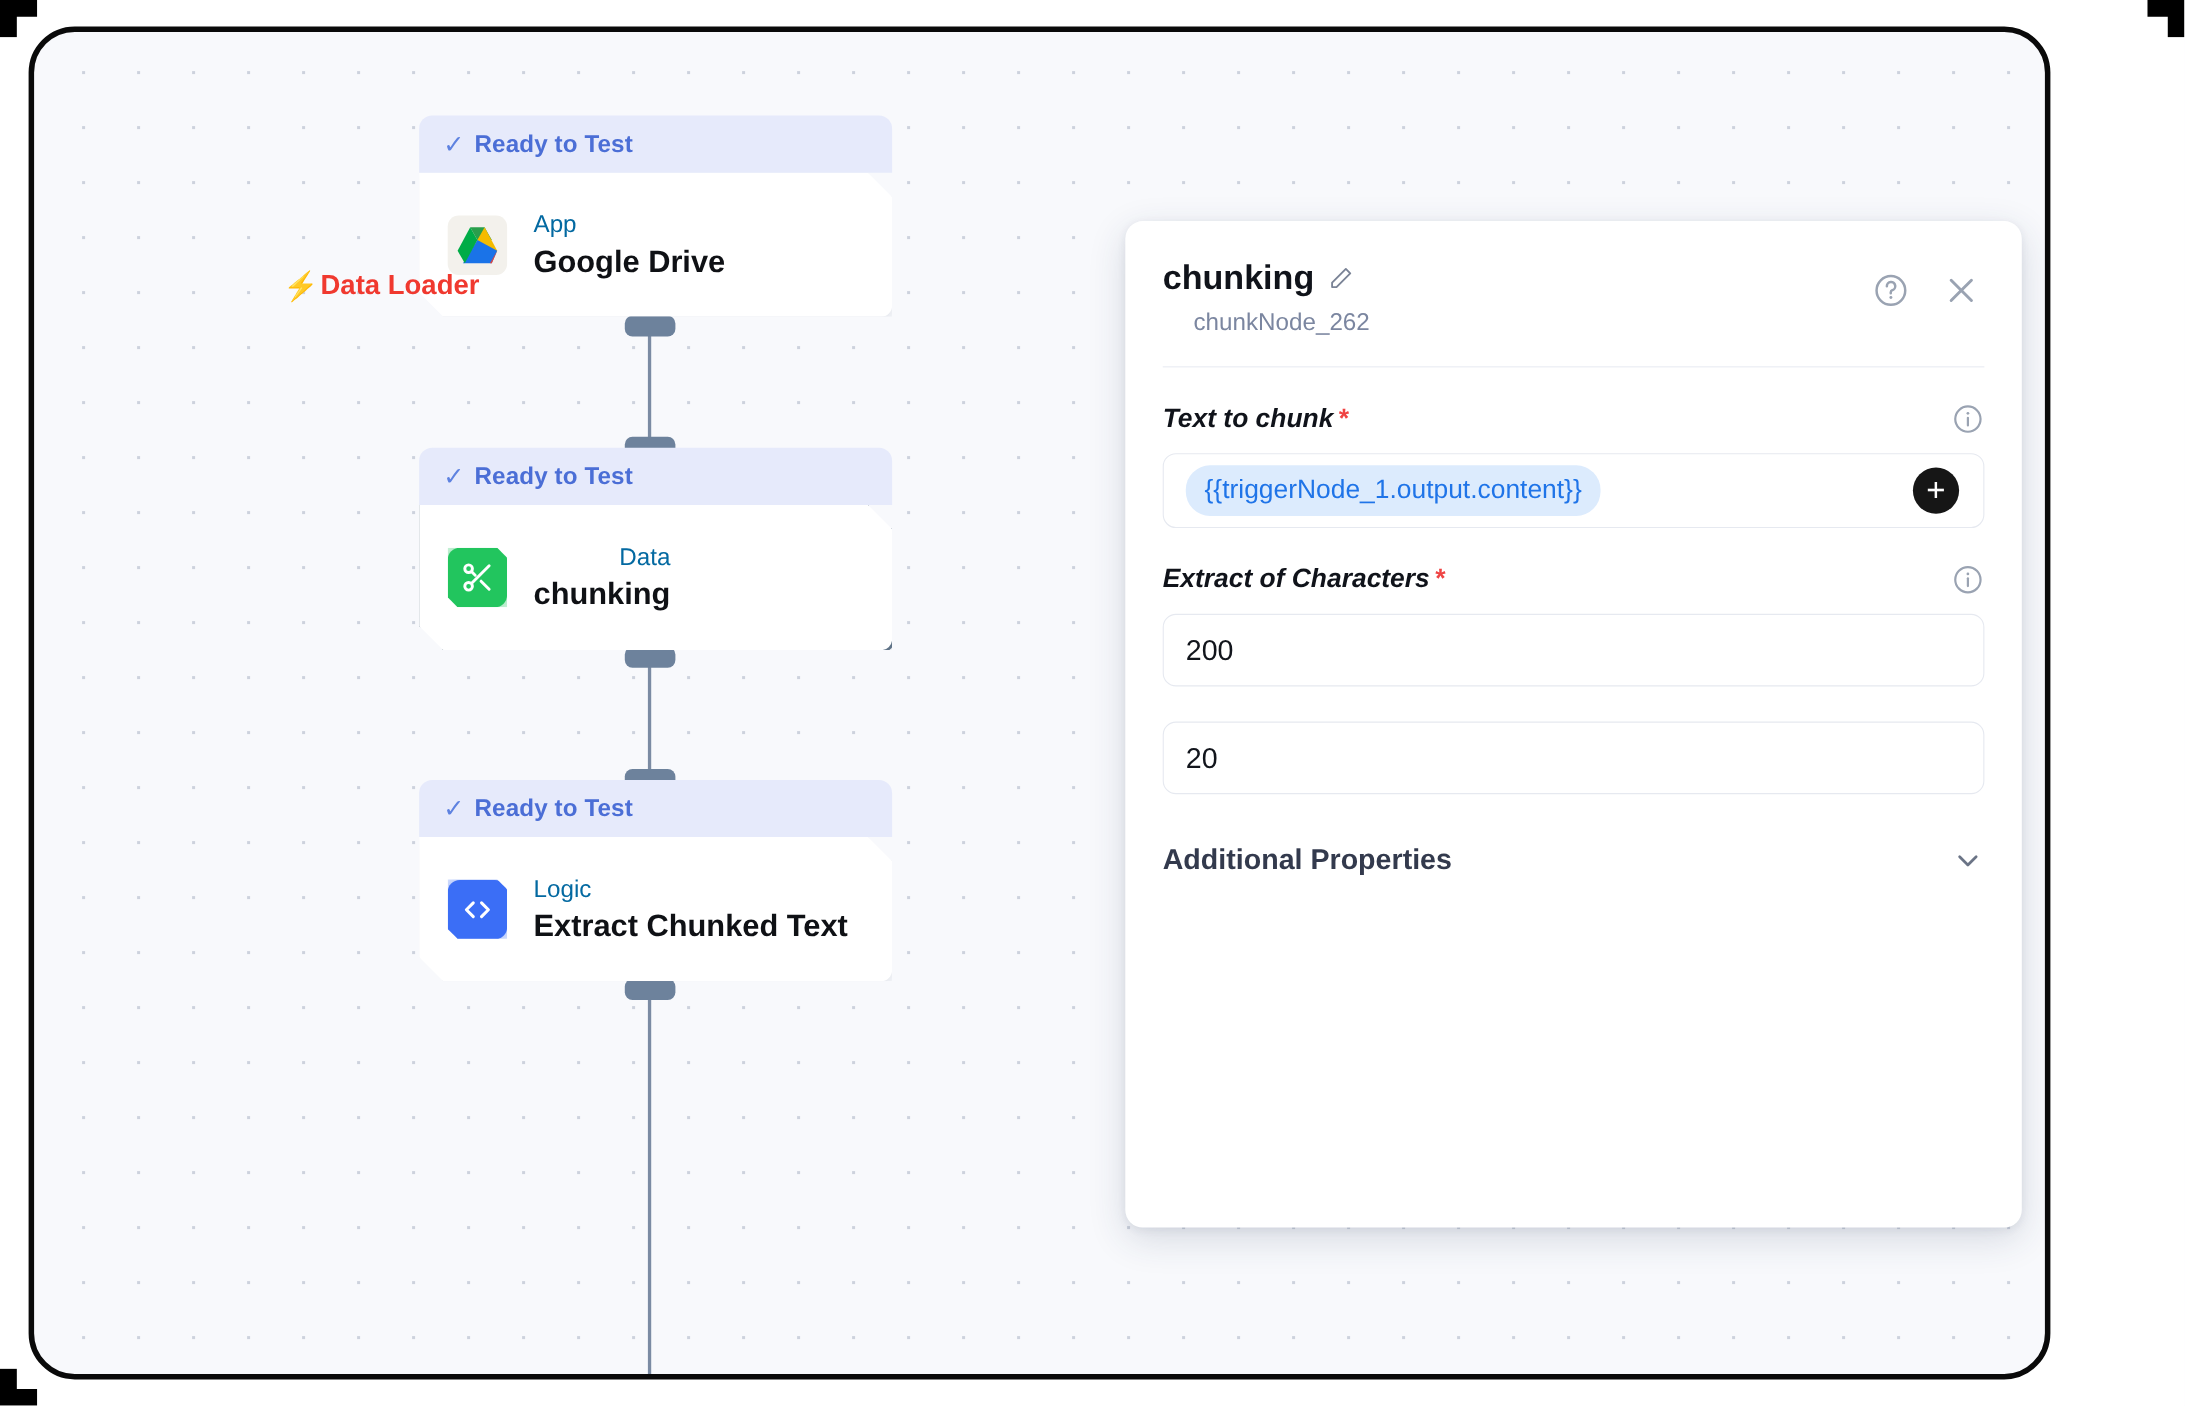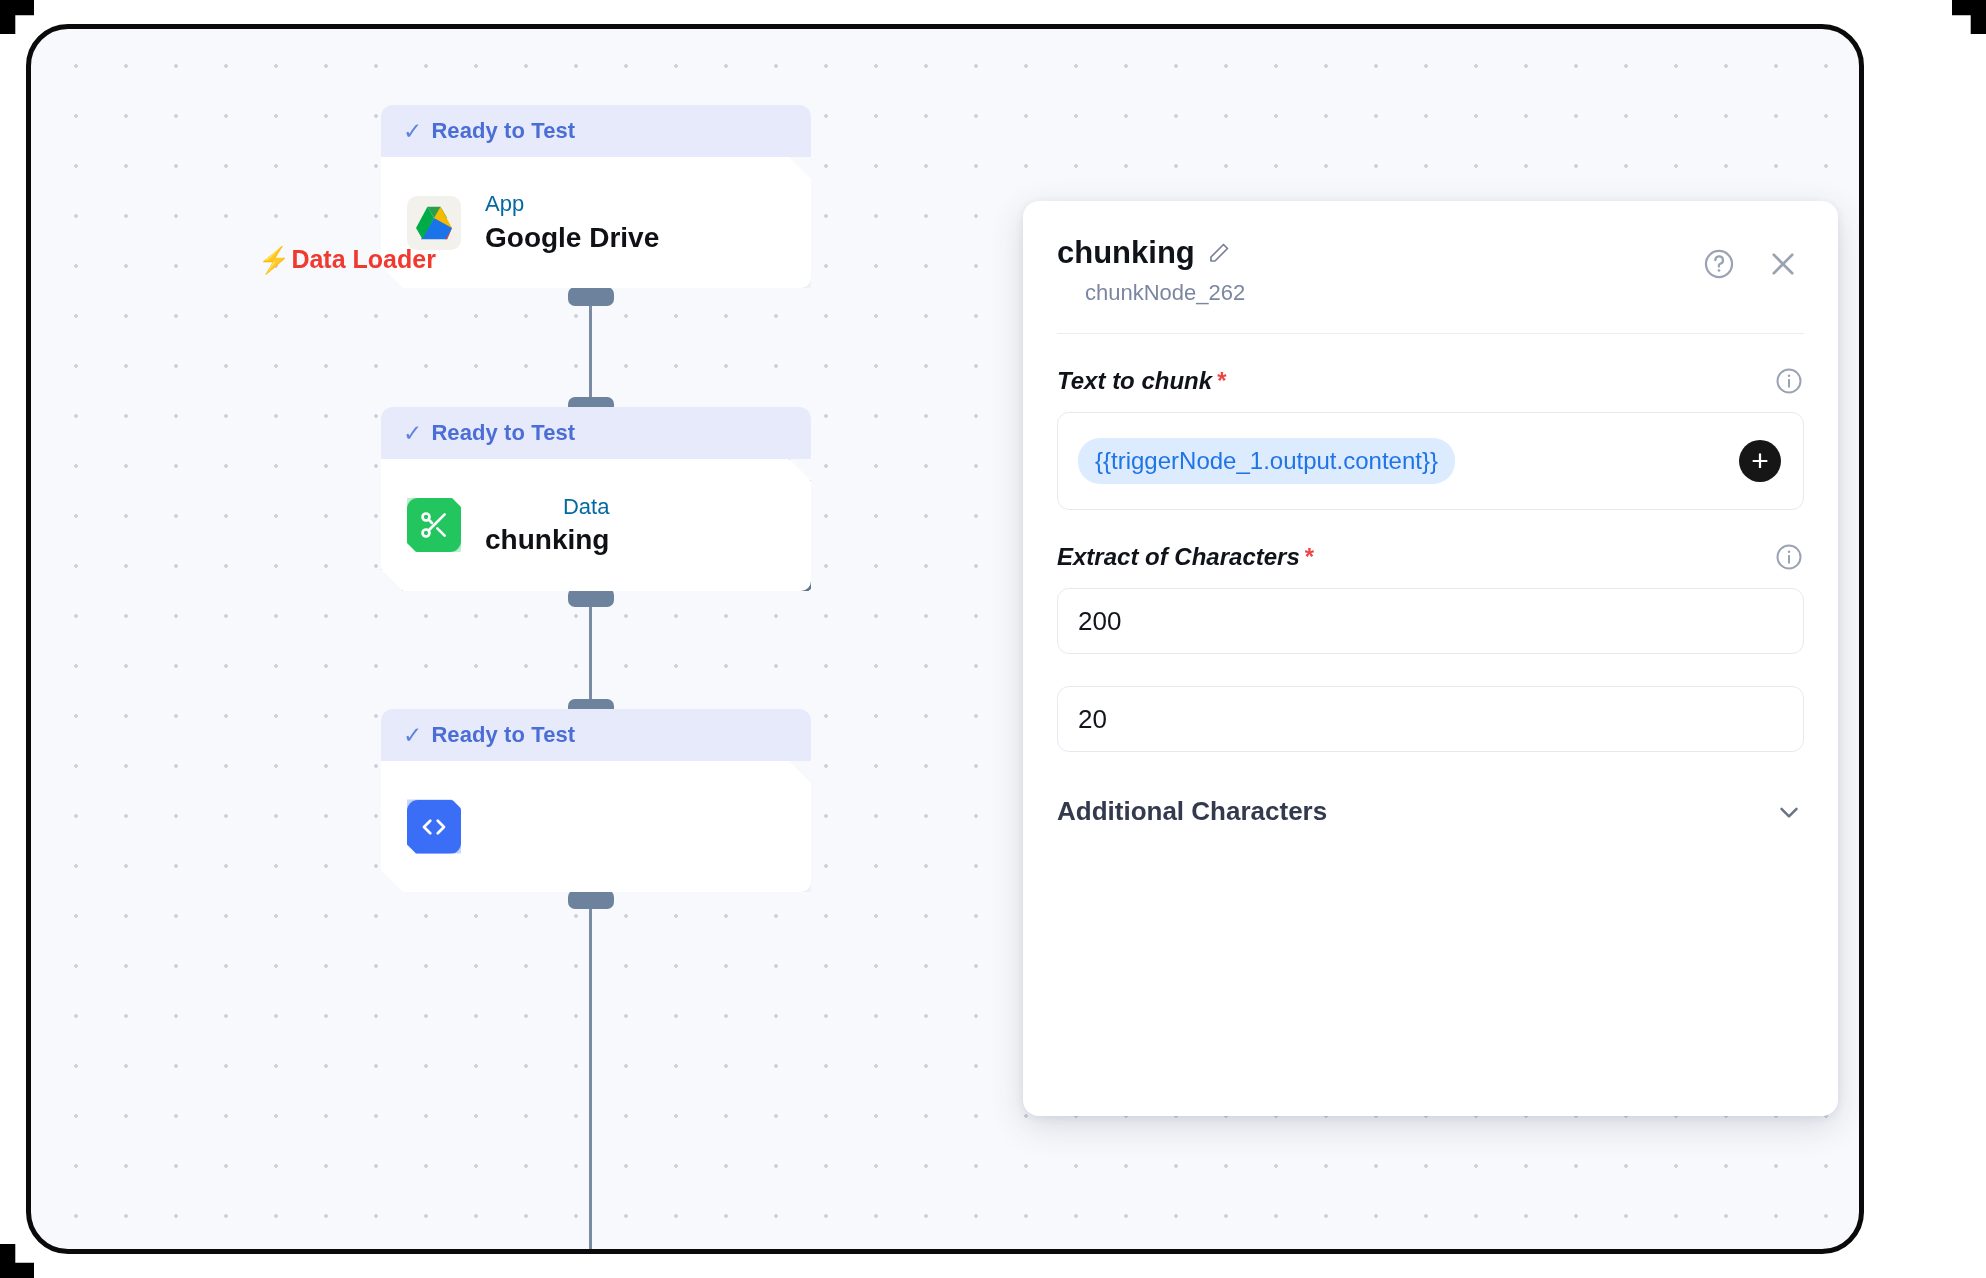--- a/index.html
+++ b/index.html
@@ -114,21 +114,21 @@
 
   .field { margin-top: 32px; }
   .field-label-row { display: flex; align-items: center; justify-content: space-between; }
   .field-label { font-size: 24px; font-weight: 700; color: #10131a; font-style: italic; }
   .req { color: #ef4444; font-weight: 700; margin-left: 4px; }
   .info-icon { color: #9aa3b2; display: flex; }
 
   .token-box {
     margin-top: 16px; position: relative;
     border: 1.5px solid #e6e9f0; border-radius: 12px;
-    height: 98px; display: flex; align-items: center; padding: 0 20px;
+    height: 68px; display: flex; align-items: center; padding: 0 20px;
     background: #fff;
   }
   .token-chip {
     background: #dcebfd; color: #1f74e8;
     border-radius: 22px; padding: 9px 17px;
     font-size: 24px; white-space: nowrap;
   }
   .plus-btn {
     position: absolute; right: 22px; top: 50%; transform: translateY(-50%);
     width: 42px; height: 42px; border-radius: 50%;
@@ -228,20 +228,24 @@
         <span class="chk">✓</span>
         <span>Ready to Test</span>
       </div>
       <div class="node-body">
         <div class="node-icon icon-glow-blue">
           <svg width="30" height="30" viewBox="0 0 24 24" fill="none" stroke="#ffffff" stroke-width="2.2" stroke-linecap="round" stroke-linejoin="round" aria-hidden="true">
             <polyline points="9,7 4,12 9,17"></polyline>
             <polyline points="15,7 20,12 15,17"></polyline>
           </svg>
         </div>
+        <div class="node-text">
+          <span class="node-kind">Logic</span>
+          <span class="node-title">Extract Chunked Text</span>
+        </div>
       </div>
     </div>
 
     <div class="panel" style="left:992px; top:172px;">
       <div class="panel-head">
         <div class="panel-title-row">
           <span class="panel-title">chunking</span>
           <span class="pencil-icon">
             <svg width="24" height="24" viewBox="0 0 24 24" fill="none" stroke="currentColor" stroke-width="1.7" stroke-linecap="round" stroke-linejoin="round" aria-hidden="true">
               <path d="M16.5 3.5l4 4L8 20H4v-4z"></path>
@@ -302,21 +306,21 @@
           </span>
         </div>
         <div class="text-input">200</div>
       </div>
 
       <div class="field">
         <div class="text-input">20</div>
       </div>
 
       <div class="additional">
-        <span>Additional Characters</span>
+        <span>Additional Properties</span>
         <span class="chev">
           <svg width="30" height="30" viewBox="0 0 24 24" fill="none" stroke="currentColor" stroke-width="2" stroke-linecap="round" stroke-linejoin="round" aria-hidden="true">
             <polyline points="6,9.5 12,15.5 18,9.5"></polyline>
           </svg>
         </span>
       </div>
     </div>
 
   </div>
 </div>

